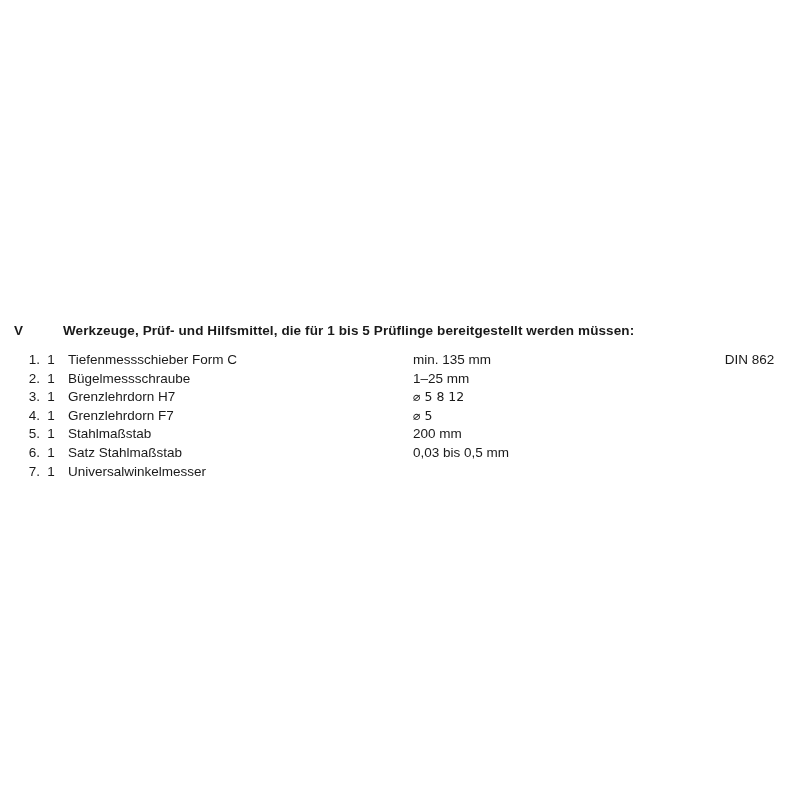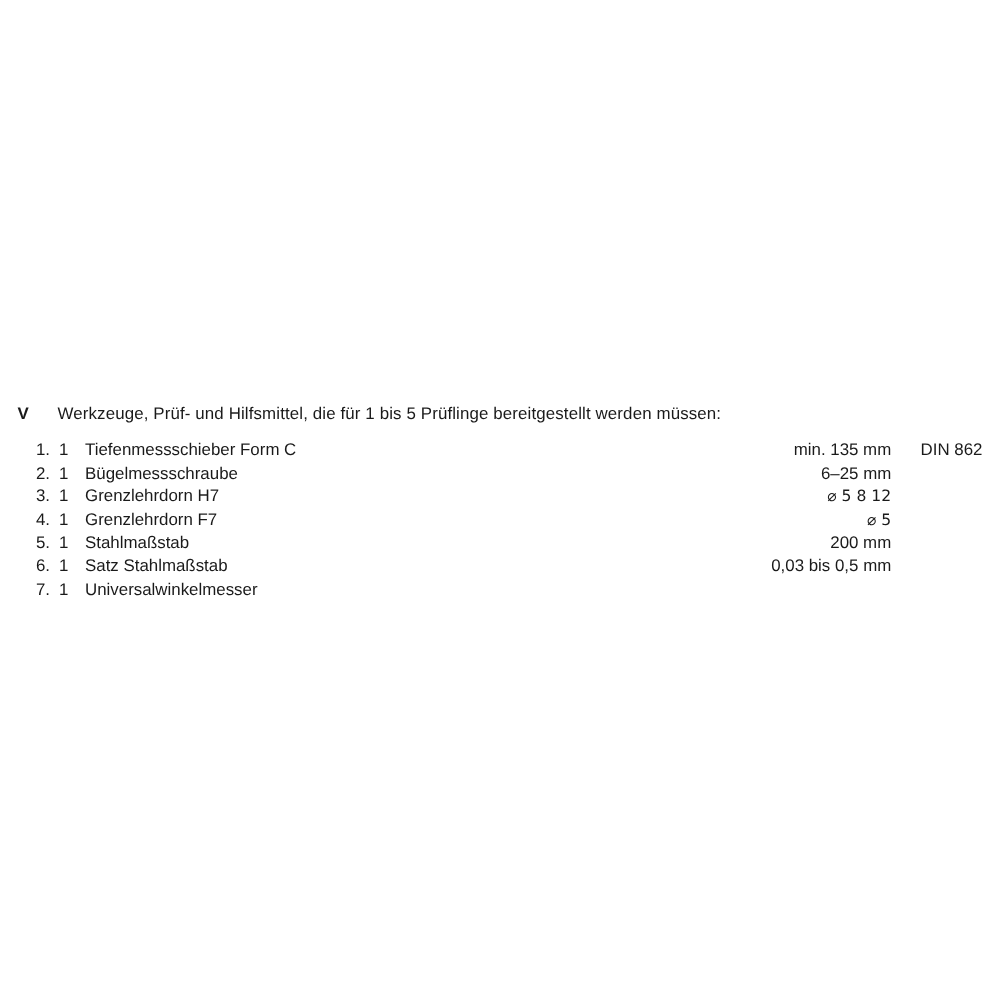--- a/index.html
+++ b/index.html
@@ -34,22 +34,23 @@
     font-weight: bold;
     font-size: 13.5px;
     letter-spacing: 0.1px;
   }
   .section-numeral {
     width: 32px;
     flex: 0 0 32px;
     font-weight: bold;
   }
   .section-title {
-    font-weight: normal;
+    font-weight: bold;
     white-space: nowrap;
+    margin-left: 17px;
   }
 
   .item-table {
     position: absolute;
     left: 14px;
     top: 351px;
     width: 772px;
     border-collapse: collapse;
     font-size: 13.5px;
     line-height: 18.6px;
@@ -68,24 +69,23 @@
     width: 22px;
     text-align: center;
   }
   .col-name {
     width: 345px;
     padding-left: 6px !important;
     margin-left: 24px;
   }
   .col-spec {
     width: 300px;
-    text-align: right;
   }
   .col-norm {
-    text-align: right;
+    text-align: center;
   }
   .dia {
     font-family: "DejaVu Sans", sans-serif;
     font-size: 12.5px;
     margin-top: 35px;
   }
 </style>
 </head>
 <body>
 
@@ -102,21 +102,21 @@
         <td class="col-no">1.</td>
         <td class="col-qty">1</td>
         <td class="col-name">Tiefenmessschieber Form C</td>
         <td class="col-spec">min. 135 mm</td>
         <td class="col-norm">DIN 862</td>
       </tr>
       <tr>
         <td class="col-no">2.</td>
         <td class="col-qty">1</td>
         <td class="col-name">Bügelmessschraube</td>
-        <td class="col-spec">6–25 mm</td>
+        <td class="col-spec">1–25 mm</td>
         <td class="col-norm"></td>
       </tr>
       <tr>
         <td class="col-no">3.</td>
         <td class="col-qty">1</td>
         <td class="col-name">Grenzlehrdorn H7</td>
         <td class="col-spec dia">⌀ 5    8    12</td>
         <td class="col-norm"></td>
       </tr>
       <tr>

